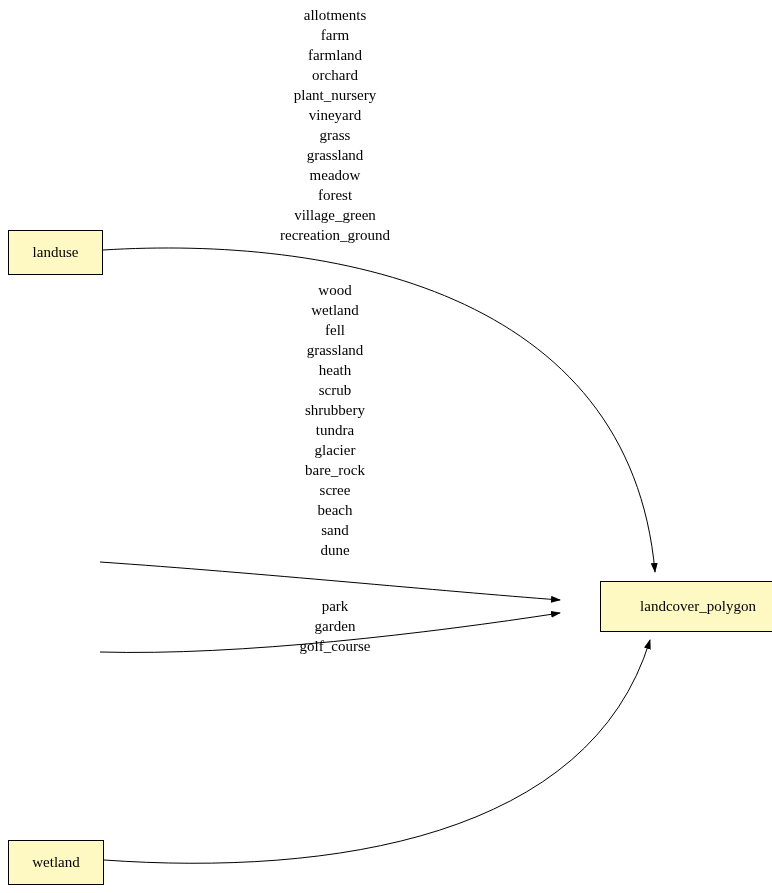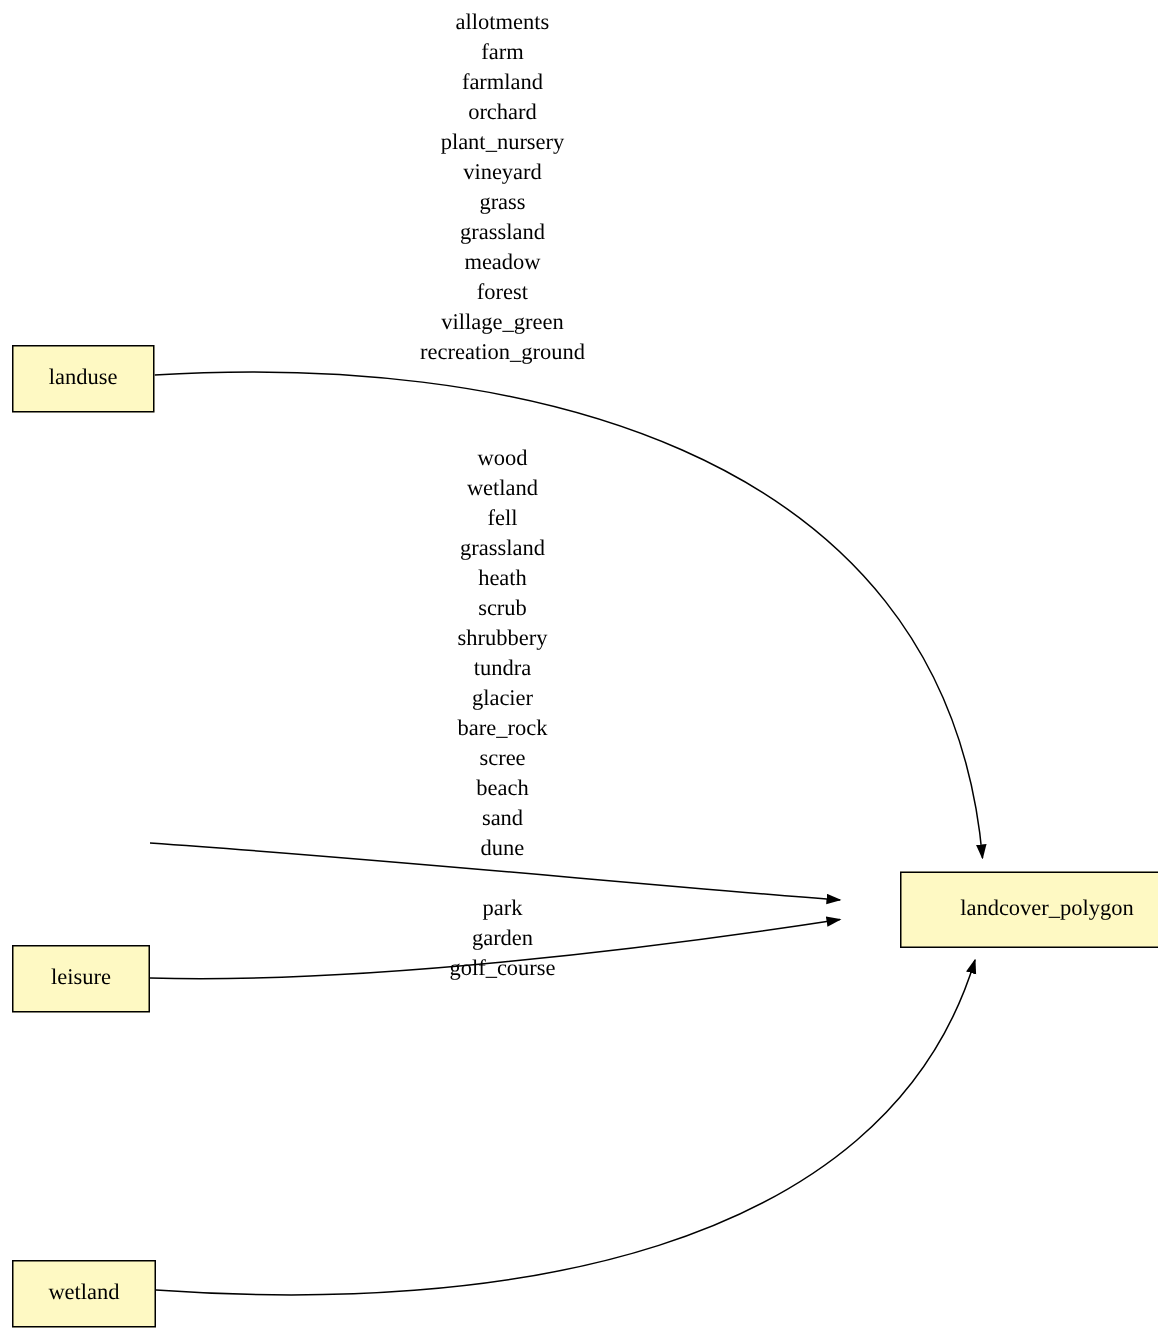--- a/index.html
+++ b/index.html
@@ -66,21 +66,21 @@
 orchard
 plant_nursery
 vineyard
 grass
 grassland
 meadow
 forest
 village_green
 recreation_ground</div>
 
-  <div class="edge-label" style="left:335px; top:296px;">wood
+  <div class="edge-label" style="left:335px; top:280px;">wood
 wetland
 fell
 grassland
 heath
 scrub
 shrubbery
 tundra
 glacier
 bare_rock
 scree
@@ -91,23 +91,20 @@
   <div class="edge-label" style="left:335px; top:596px;">park
 garden
 golf_course</div>
 
 
   <div class="node" style="left:8px; top:230px; width:95px; height:45px;">
     <span>landuse</span>
   </div>
 
 
-  <div class="node" style="left:8px; top:630px; width:92px; height:45px;">
-    <span>leisure</span>
-  </div>
 
   <div class="node" style="left:8px; top:840px; width:96px; height:45px;">
     <span>wetland</span>
   </div>
 
   <div class="node" style="left:600px; top:581px; width:196px; height:51px;">
     <span>landcover_polygon</span>
   </div>
 
 </div>

